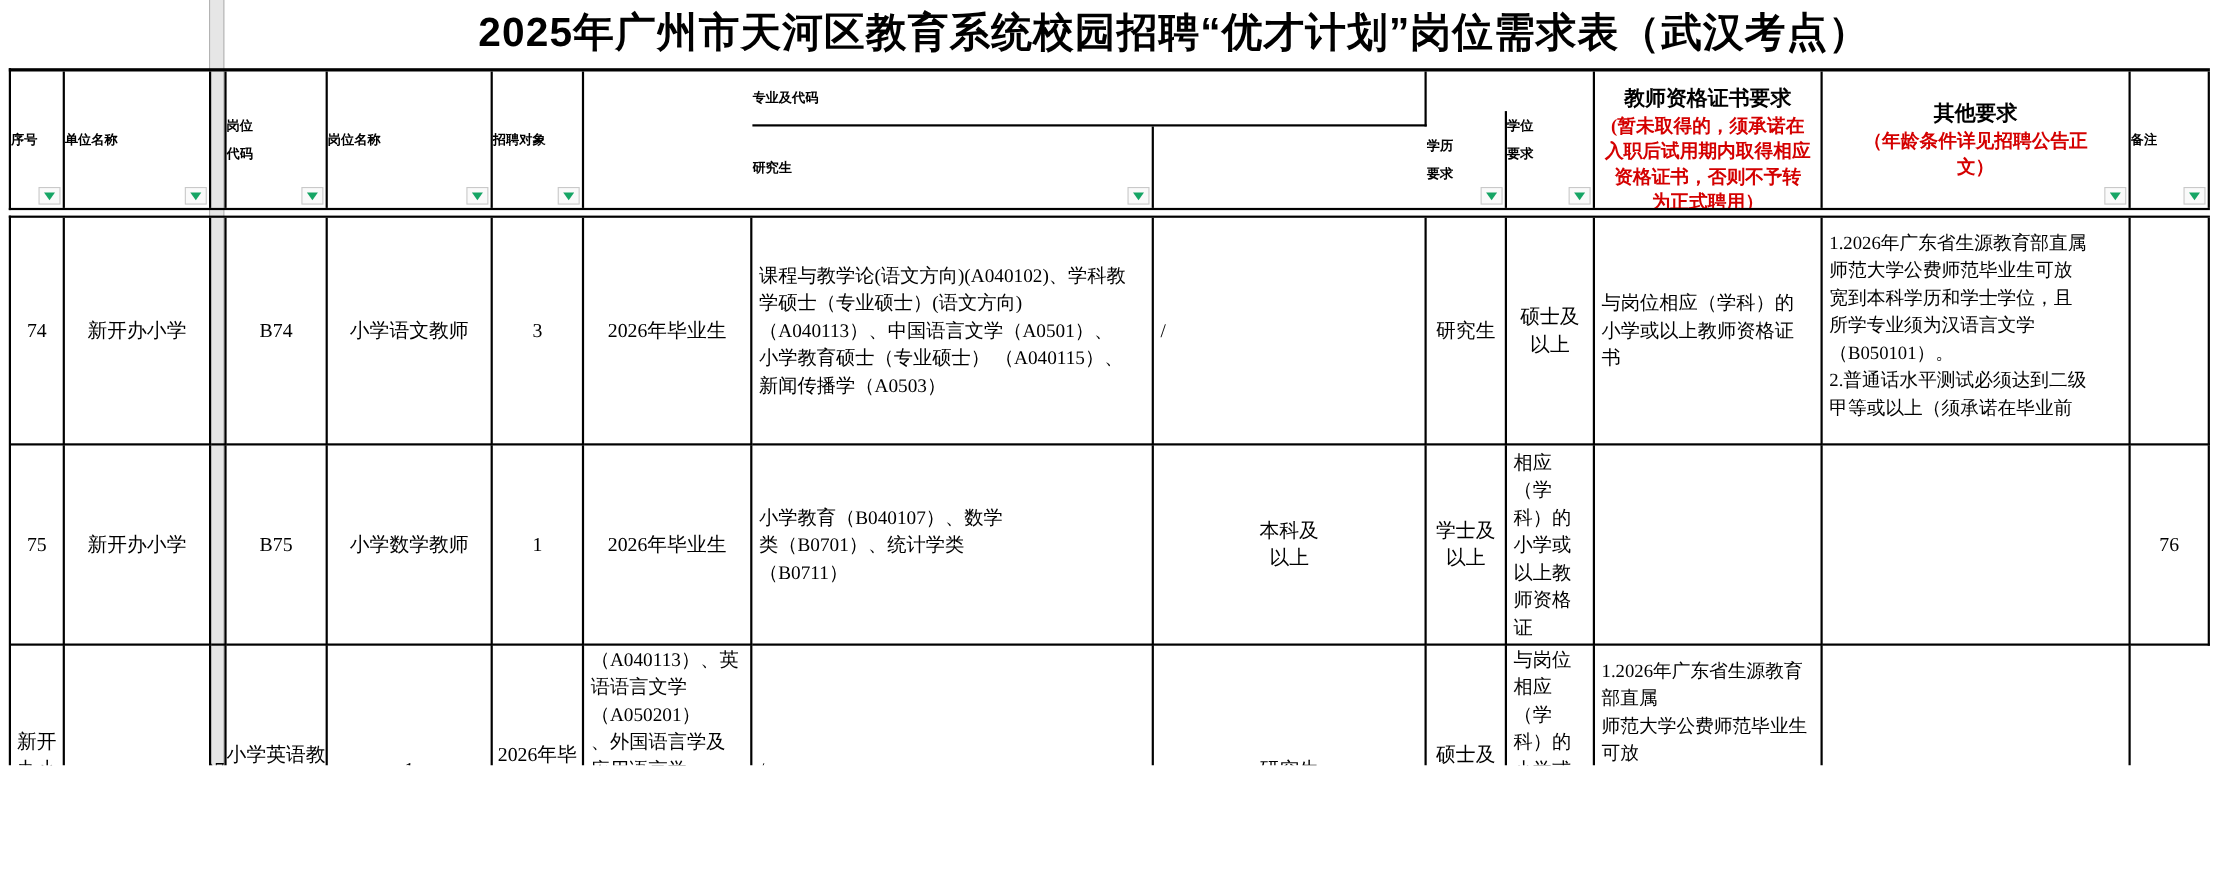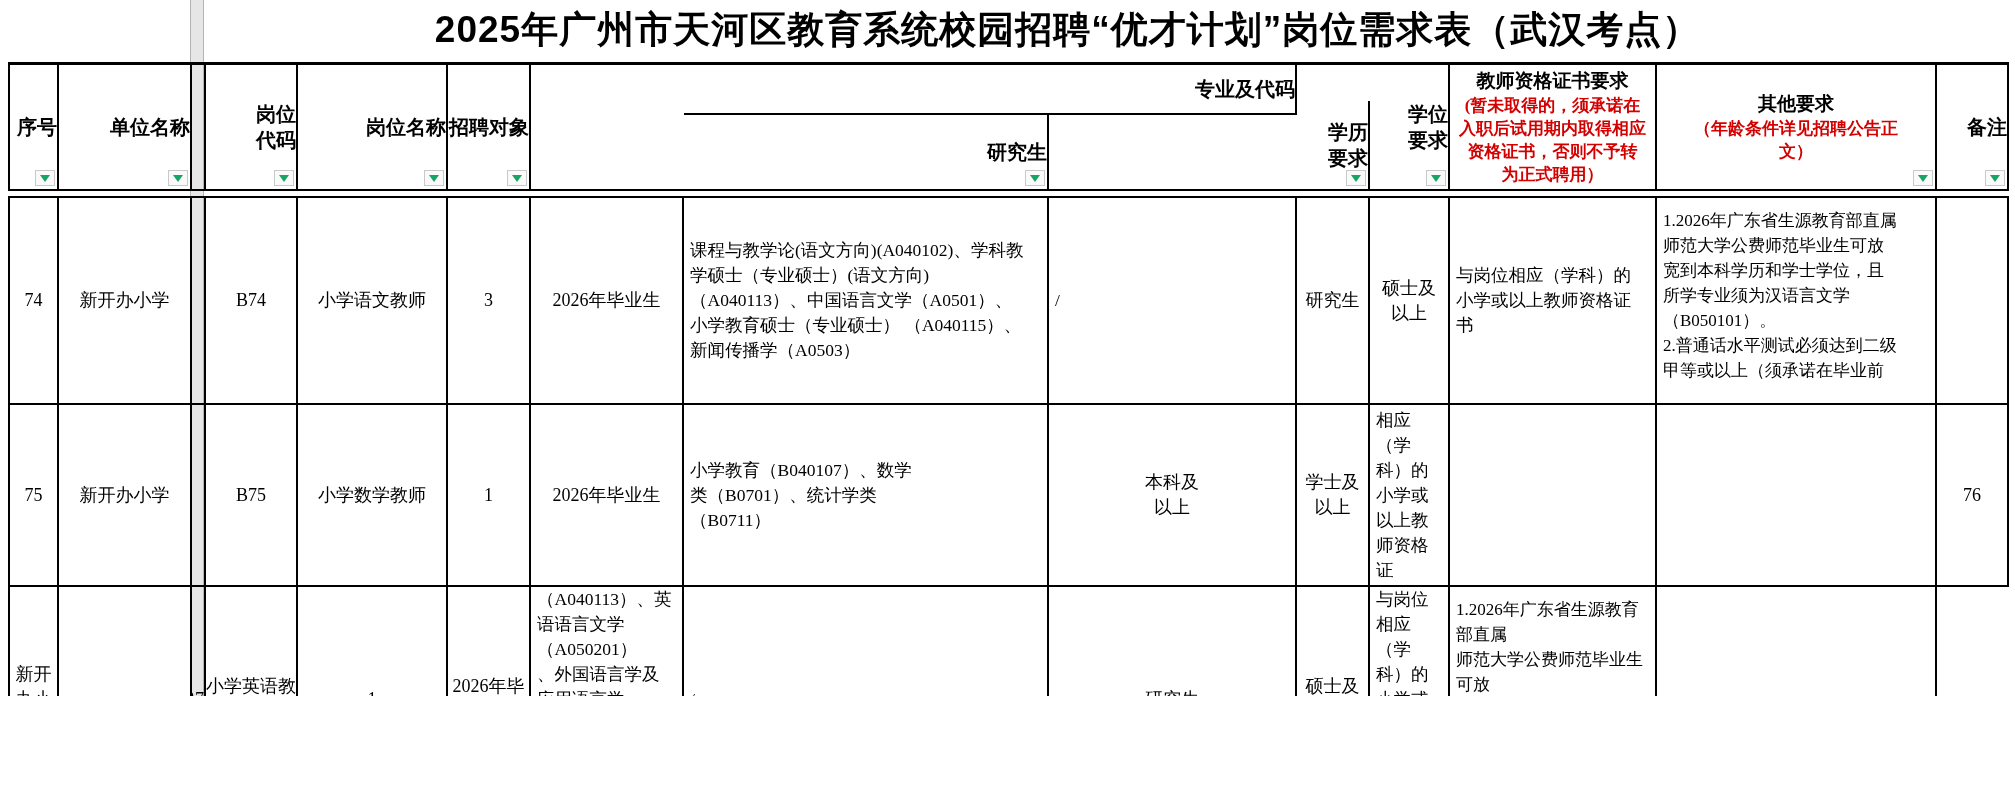--- a/index.html
+++ b/index.html
@@ -15,26 +15,26 @@
     padding-left:120px;box-sizing:border-box;font-family:"Liberation Sans",sans-serif;font-weight:700;font-size:37px;letter-spacing:1px;z-index:2;}
 
   
   .tbl{position:absolute;left:8px;display:grid;z-index:1;
     grid-template-columns:49px 133px 14px 92px 150px 83px 153px 365px 248px 73px 80px 207px 280px 72px;}
 
   
   .hdr{top:62px;border-top:3px solid #000;border-left:2px solid #000;border-bottom:2px solid #000;
     grid-template-rows:50px 74px;}
   .hcell{position:relative;border-right:2px solid #000;box-sizing:border-box;
-    display:flex;align-items:center;justify-content:flex-end;text-align:center;
-    font-weight:700;font-size:20px;line-height:26px;white-space:pre-wrap;overflow:hidden;}
+    display:flex;align-items:center;justify-content:flex-start;text-align:center;
+    font-weight:700;font-size:12px;line-height:26px;white-space:pre-wrap;overflow:hidden;}
   .span2{grid-row:1 / span 2;}
   .grp{grid-column:8 / span 2;grid-row:1;border-bottom:2px solid #000;}
   .sub{grid-row:2;}
-  .certhead{flex-direction:column;justify-content:center;font-size:19px;}
+  .certhead{flex-direction:column;justify-content:flex-start;padding-top:12px;font-size:19px;}
   .rednote{color:#d40000;font-weight:700;font-size:17px;line-height:23px;white-space:pre-wrap;}
   .otherhead{flex-direction:column;justify-content:center;font-size:19px;}
   .stripcell{border-right:2px solid #000;}
 
   
   .filter{position:absolute;right:2px;bottom:3px;width:20px;height:16px;background:#fafafa;
     border:1px solid #c9c9c9;box-sizing:border-box;display:flex;align-items:center;justify-content:center;cursor:pointer;}
   .filter .tri{width:0;height:0;border-left:5px solid transparent;border-right:5px solid transparent;border-top:7px solid #16a565;}
 
   

